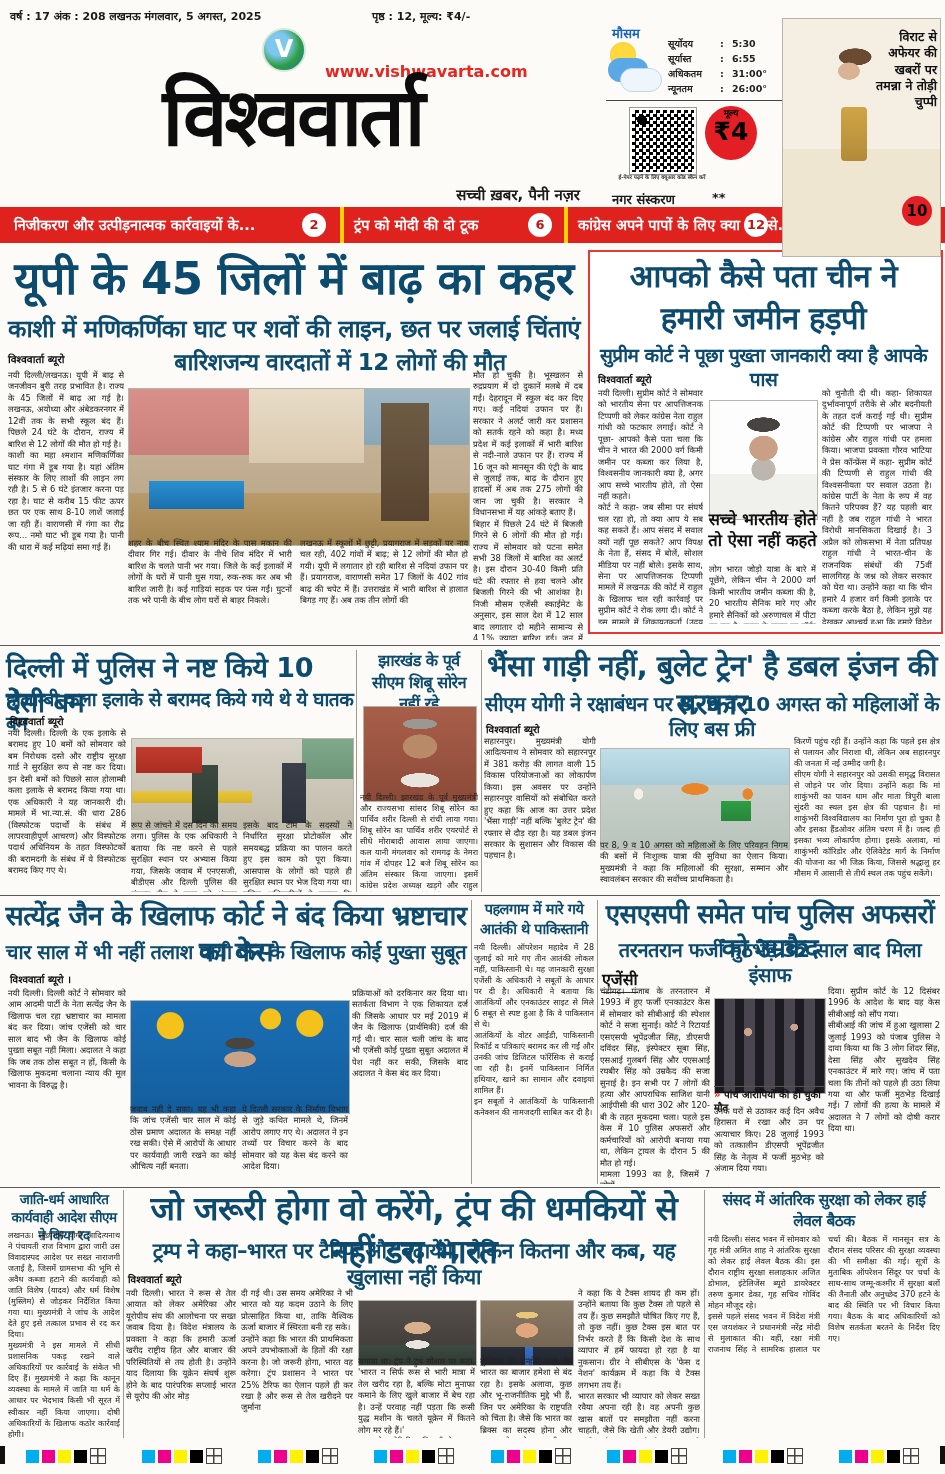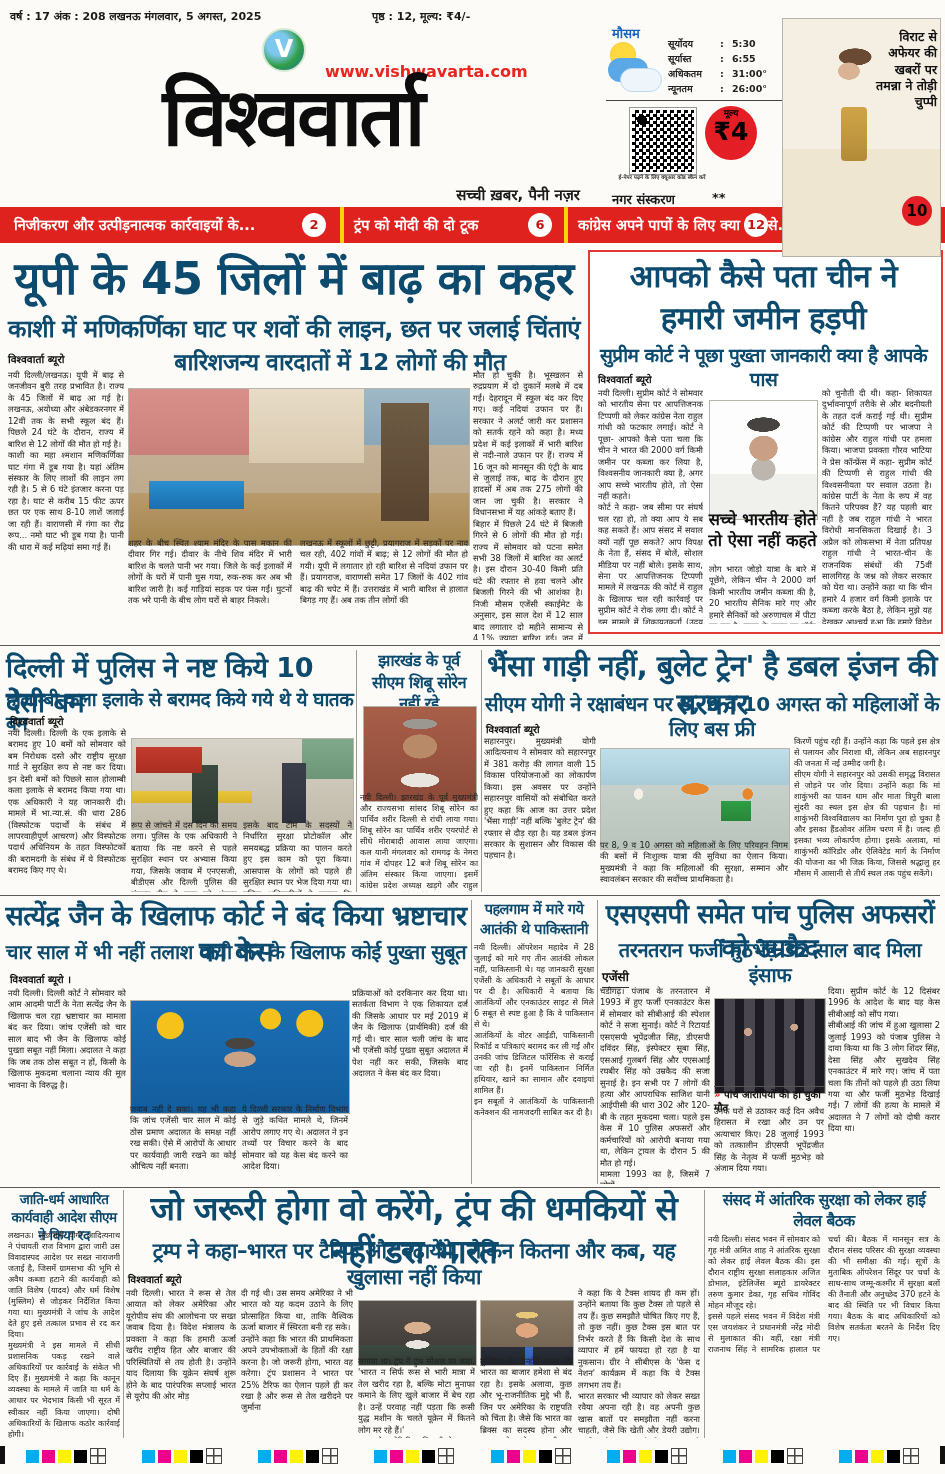--- a/index.html
+++ b/index.html
@@ -222,21 +222,21 @@
 
   <div class="abs hl center" style="left:474px;top:900px;width:120px;font-size:14.5px;line-height:1.35;">पहलगाम में मारे गये आतंकी थे पाकिस्तानी</div>
   <div class="abs body" style="left:474px;top:942px;width:120px;height:242px;font-size:8px;">नयी दिल्ली। ऑपरेशन महादेव में 28 जुलाई को मारे गए तीन आतंकी लोकल नहीं, पाकिस्तानी थे। यह जानकारी सुरक्षा एजेंसी के अधिकारी ने सबूतों के आधार पर दी है। अधिकारी ने बताया कि आतंकियों और एनकाउंटर साइट से मिले 6 सबूत से स्पष्ट हुआ है कि वे पाकिस्तान से थे।
 आतंकियों के वोटर आईडी, पाकिस्तानी रिकॉर्ड व पत्रिकाएं बरामद कर ली गईं और उनकी जांच डिजिटल फॉरेंसिक से कराई जा रही है। इनमें पाकिस्तान निर्मित हथियार, खाने का सामान और दवाइयां शामिल हैं।
 इन सबूतों ने आतंकियों के पाकिस्तानी कनेक्शन की नामजदगी साबित कर दी है।</div>
 
   <div class="abs vline" style="left:597px;top:900px;height:284px;"></div>
 
   <div class="abs hl center" style="left:600px;top:898px;width:340px;font-size:26px;line-height:1.3;">एसएसपी समेत पांच पुलिस अफसरों को उम्रकैद</div>
   <div class="abs hl center" style="left:600px;top:938px;width:340px;font-size:20px;">तरनतरान फर्जी मुठभेड़ 32 साल बाद मिला इंसाफ</div>
-  <div class="abs byline" style="left:602px;top:968px;font-size:12px;border-bottom:1px solid #333;padding-bottom:2px;">एजेंसी</div>
+  <div class="abs byline" style="left:602px;top:968px;font-size:16px;border-bottom:1px solid #333;padding-bottom:2px;">एजेंसी</div>
   <div class="abs body" style="left:600px;top:986px;width:110px;height:198px;">चंडीगढ़। पंजाब के तरनतारन में 1993 में हुए फर्जी एनकाउंटर केस में सोमवार को सीबीआई की स्पेशल कोर्ट ने सजा सुनाई। कोर्ट ने रिटायर्ड एसएसपी भूपेंद्रजीत सिंह, डीएसपी दविंदर सिंह, इंस्पेक्टर सूबा सिंह, एसआई गुलबर्ग सिंह और एएसआई रघबीर सिंह को उम्रकैद की सजा सुनाई है। इन सभी पर 7 लोगों की हत्या और आपराधिक साजिश यानी आईपीसी की धारा 302 और 120-बी के तहत मुकदमा चला। पहले इस केस में 10 पुलिस अफसरों और कर्मचारियों को आरोपी बनाया गया था, लेकिन ट्रायल के दौरान 5 की मौत हो गई।
 मामला 1993 का है, जिसमें 7 लोगों</div>
   <div class="abs photo" style="left:714px;top:986px;width:110px;height:94px;background:
          radial-gradient(closest-side at 30% 35%,#caa58c 0 12%,transparent 13%),
          radial-gradient(closest-side at 72% 30%,#caa58c 0 12%,transparent 13%),
          repeating-linear-gradient(90deg,#1d1b22 0 9px,#4a4650 9px 20px);"></div>
   <div class="abs capt" style="left:714px;top:1086px;width:110px;font-size:10px;border-top:1px solid #555;padding-top:2px;">
        <span style="color:#e0221f;">»</span>
        <span>पांच आरोपियों की हो चुकी मौत</span></div>
   <div class="abs body" style="left:714px;top:1106px;width:110px;height:78px;">उनके घरों से उठाकर कई दिन अवैध हिरासत में रखा और उन पर अत्याचार किए। 28 जुलाई 1993 को तत्कालीन डीएसपी भूपेंद्रजीत सिंह के नेतृत्व में फर्जी मुठभेड़ को अंजाम दिया गया।</div>

